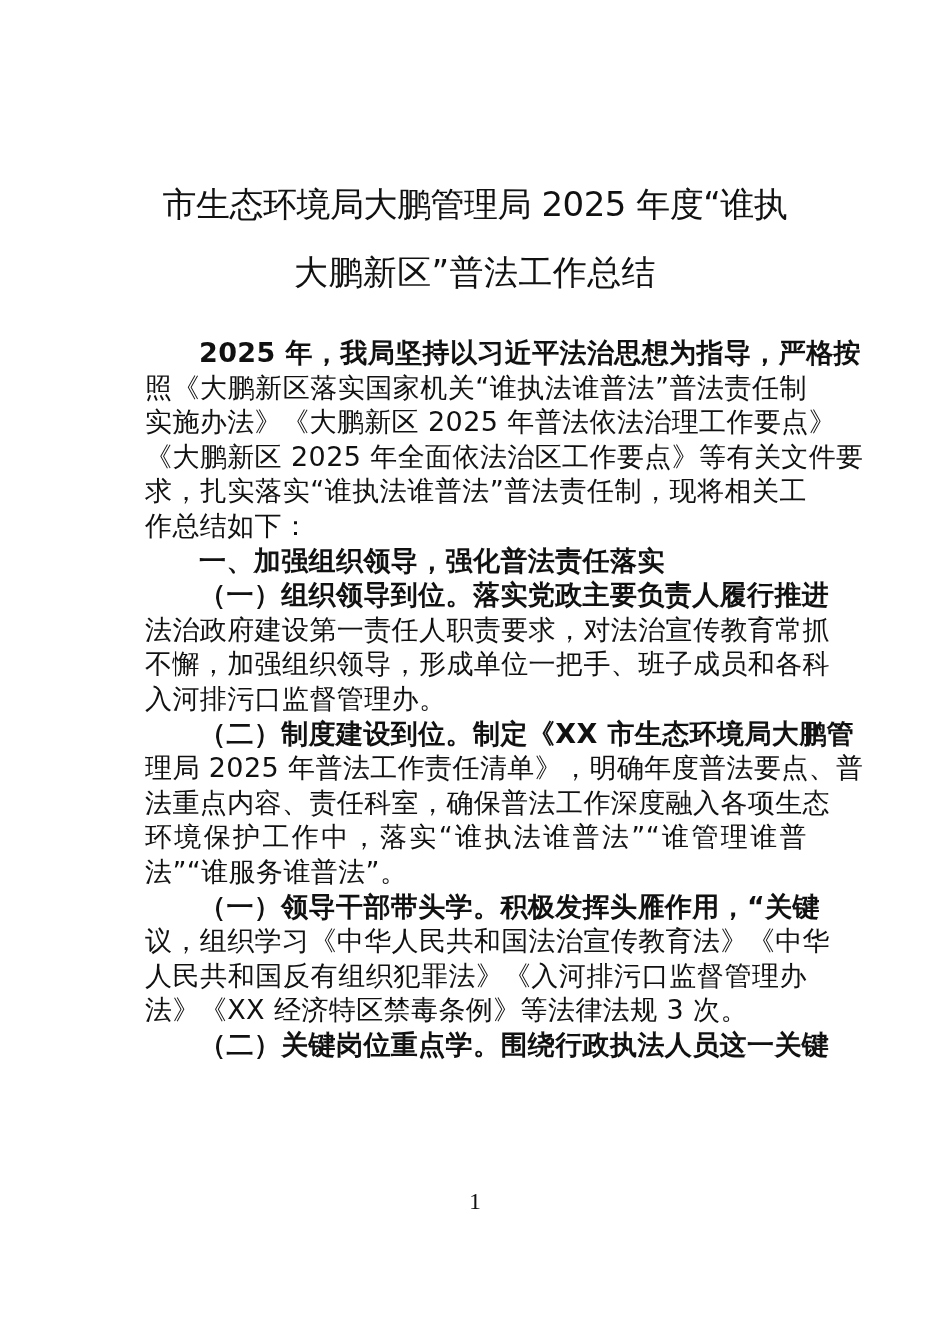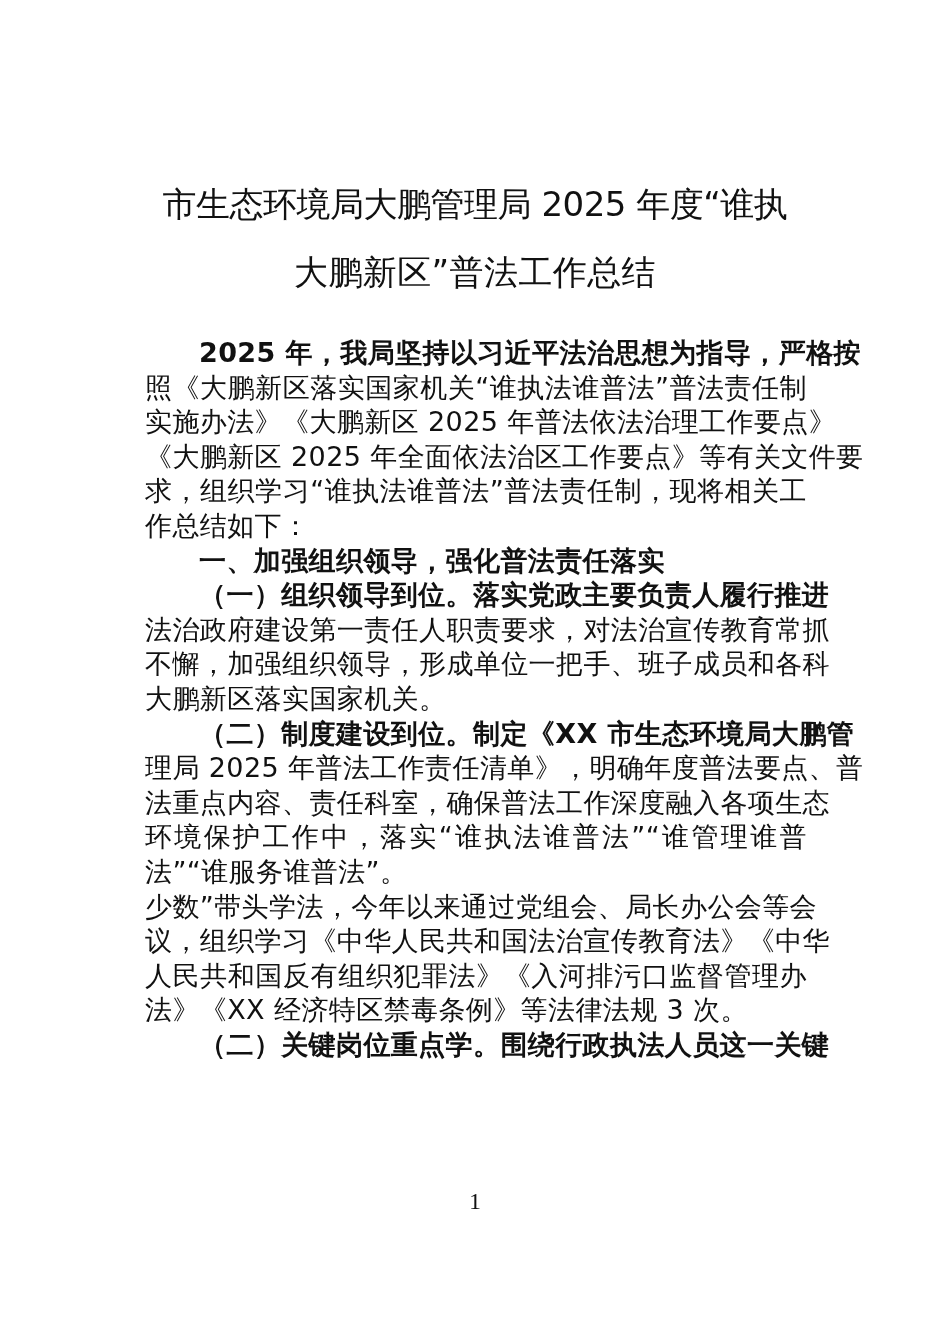--- a/index.html
+++ b/index.html
@@ -83,46 +83,46 @@
     <span class="line" style="text-align:center;text-align-last:center;">大鹏新区”普法工作总结</span>
   </div>
 
   <div class="body">
 
     <div class="para-block">
       <span class="line indent">2025 年，我局坚持以习近平法治思想为指导，严格按</span>
       <span class="line">照《大鹏新区落实国家机关“谁执法谁普法”普法责任制</span>
       <span class="line">实施办法》《大鹏新区 2025 年普法依法治理工作要点》</span>
       <span class="line">《大鹏新区 2025 年全面依法治区工作要点》等有关文件要</span>
-      <span class="line">求，组织学习“谁执法谁普法”普法责任制，现将相关工</span>
+      <span class="line">求，扎实落实“谁执法谁普法”普法责任制，现将相关工</span>
       <span class="line last">作总结如下：</span>
     </div>
 
     <div class="para-block">
       <span class="line indent last">一、加强组织领导，强化普法责任落实</span>
     </div>
 
     <div class="para-block">
       <span class="line indent">（一）组织领导到位。落实党政主要负责人履行推进</span>
       <span class="line">法治政府建设第一责任人职责要求，对法治宣传教育常抓</span>
       <span class="line">不懈，加强组织领导，形成单位一把手、班子成员和各科</span>
-      <span class="line last">大鹏新区落实国家机关。</span>
+      <span class="line last">入河排污口监督管理办。</span>
     </div>
 
     <div class="para-block">
       <span class="line indent">（二）制度建设到位。制定《XX 市生态环境局大鹏管</span>
       <span class="line">理局 2025 年普法工作责任清单》，明确年度普法要点、普</span>
       <span class="line">法重点内容、责任科室，确保普法工作深度融入各项生态</span>
       <span class="line">环境保护工作中，落实“谁执法谁普法”“谁管理谁普</span>
       <span class="line last">法”“谁服务谁普法”。</span>
     </div>
 
 
     <div class="para-block">
-      <span class="line">少数”带头学法，今年以来通过党组会、局长办公会等会</span>
+      <span class="line indent">（一）领导干部带头学。积极发挥头雁作用，“关键</span>
       <span class="line">议，组织学习《中华人民共和国法治宣传教育法》《中华</span>
       <span class="line">人民共和国反有组织犯罪法》《入河排污口监督管理办</span>
       <span class="line last">法》《XX 经济特区禁毒条例》等法律法规 3 次。</span>
     </div>
 
     <div class="para-block">
       <span class="line indent">（二）关键岗位重点学。围绕行政执法人员这一关键</span>
     </div>
 
   </div>

